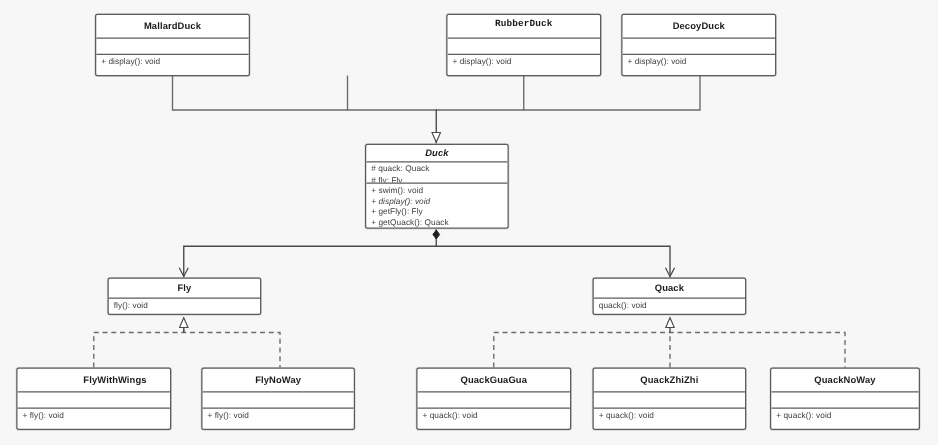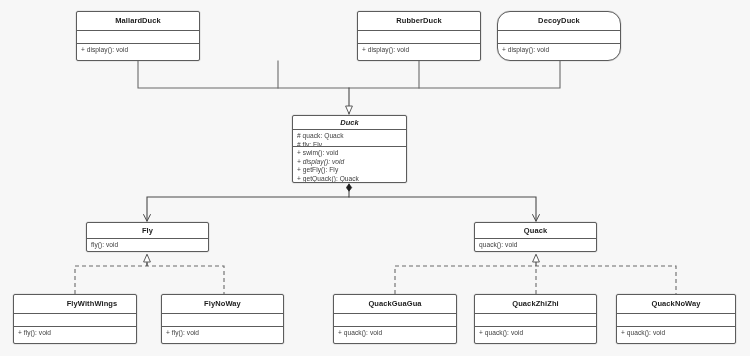--- a/index.html
+++ b/index.html
@@ -125,30 +125,30 @@
       <span class="class-title">MallardDuck</span>
     </div>
     <div class="compartment cmp-members cmp-empty" style="flex:1 1 auto;"></div>
     <div class="compartment cmp-members" style="height:17px;">
       <div class="member">+ display(): void</div>
     </div>
   </div>
 
 
   <div class="uml-class" style="left:357px;top:11px;width:124px;height:50px;">
-    <div class="compartment cmp-name" style="height:18px;">
+    <div class="compartment cmp-name" style="height:18px;font-family:Liberation Mono, monospace;">
       <span class="class-title">RubberDuck</span>
     </div>
     <div class="compartment cmp-members cmp-empty" style="flex:1 1 auto;"></div>
     <div class="compartment cmp-members" style="height:17px;">
       <div class="member">+ display(): void</div>
     </div>
   </div>
 
-  <div class="uml-class" style="left:497px;top:11px;width:124px;height:50px;border-radius:13px;">
+  <div class="uml-class" style="left:497px;top:11px;width:124px;height:50px;">
     <div class="compartment cmp-name" style="height:18px;">
       <span class="class-title">DecoyDuck</span>
     </div>
     <div class="compartment cmp-members cmp-empty" style="flex:1 1 auto;"></div>
     <div class="compartment cmp-members" style="height:17px;">
       <div class="member">+ display(): void</div>
     </div>
   </div>
 
   <div class="uml-class" style="left:292px;top:115px;width:115px;height:68px;">

